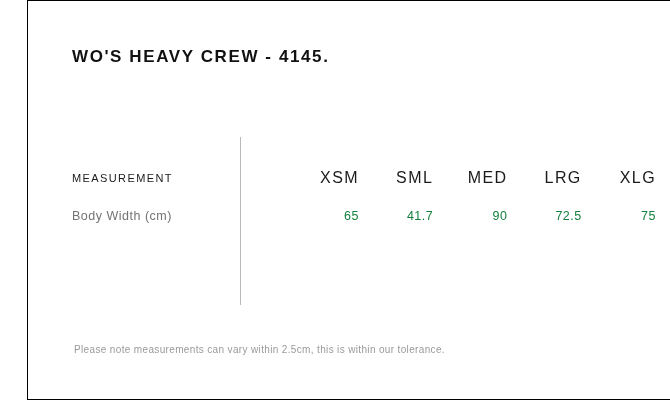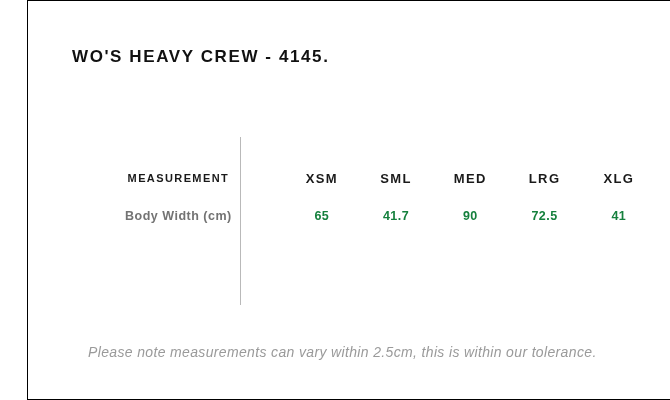--- a/index.html
+++ b/index.html
@@ -50,37 +50,36 @@
     position: absolute;
     left: 44px;
     top: 162px;
     width: 584px;
     border-collapse: collapse;
   }
   table.size-table th,
   table.size-table td {
     padding: 0;
     border: none;
-    font-weight: bold;
-    text-align: center;
+    font-weight: normal;
   }
   
   .hdr-label {
     text-align: left;
     font-size: 11px;
     font-weight: bold;
     letter-spacing: 1.4px;
     color: #1a1a1a;
     height: 30px;
     vertical-align: middle;
     width: 212px;
   }
   .hdr-size {
     text-align: right;
-    font-size: 13px;
+    font-size: 16px;
     font-weight: bold;
     letter-spacing: 1.4px;
     color: #1a1a1a;
     height: 30px;
     vertical-align: middle;
     width: 74px;
     padding-right: 14px;
   }
   .row-label {
     text-align: left;
@@ -94,24 +93,23 @@
     text-align: right;
     font-size: 12.5px;
     color: #15803d;
     letter-spacing: 0.5px;
     height: 46px;
     vertical-align: middle;
     padding-right: 14px;
   }
   .note {
     position: absolute;
-    left: 60px;
+    left: 46px;
     top: 343px;
-    font-size: 14px;
-    font-style: italic;
+    font-size: 10px;
     color: #9a9a9a;
     letter-spacing: 0.35px;
     white-space: nowrap;
   }
 </style>
 </head>
 <body>
 
 <div class="page">
   <div class="inner">
@@ -131,21 +129,21 @@
           <th class="hdr-size">XLG</th>
         </tr>
       </thead>
       <tbody>
         <tr>
           <td class="row-label">Body Width (cm)</td>
           <td class="row-val">65</td>
           <td class="row-val">41.7</td>
           <td class="row-val">90</td>
           <td class="row-val">72.5</td>
-          <td class="row-val">41</td>
+          <td class="row-val">75</td>
         </tr>
       </tbody>
     </table>
 
     <div class="note">Please note measurements can vary within 2.5cm, this is within our tolerance.</div>
 
   </div>
 </div>
 
 </body></html>

